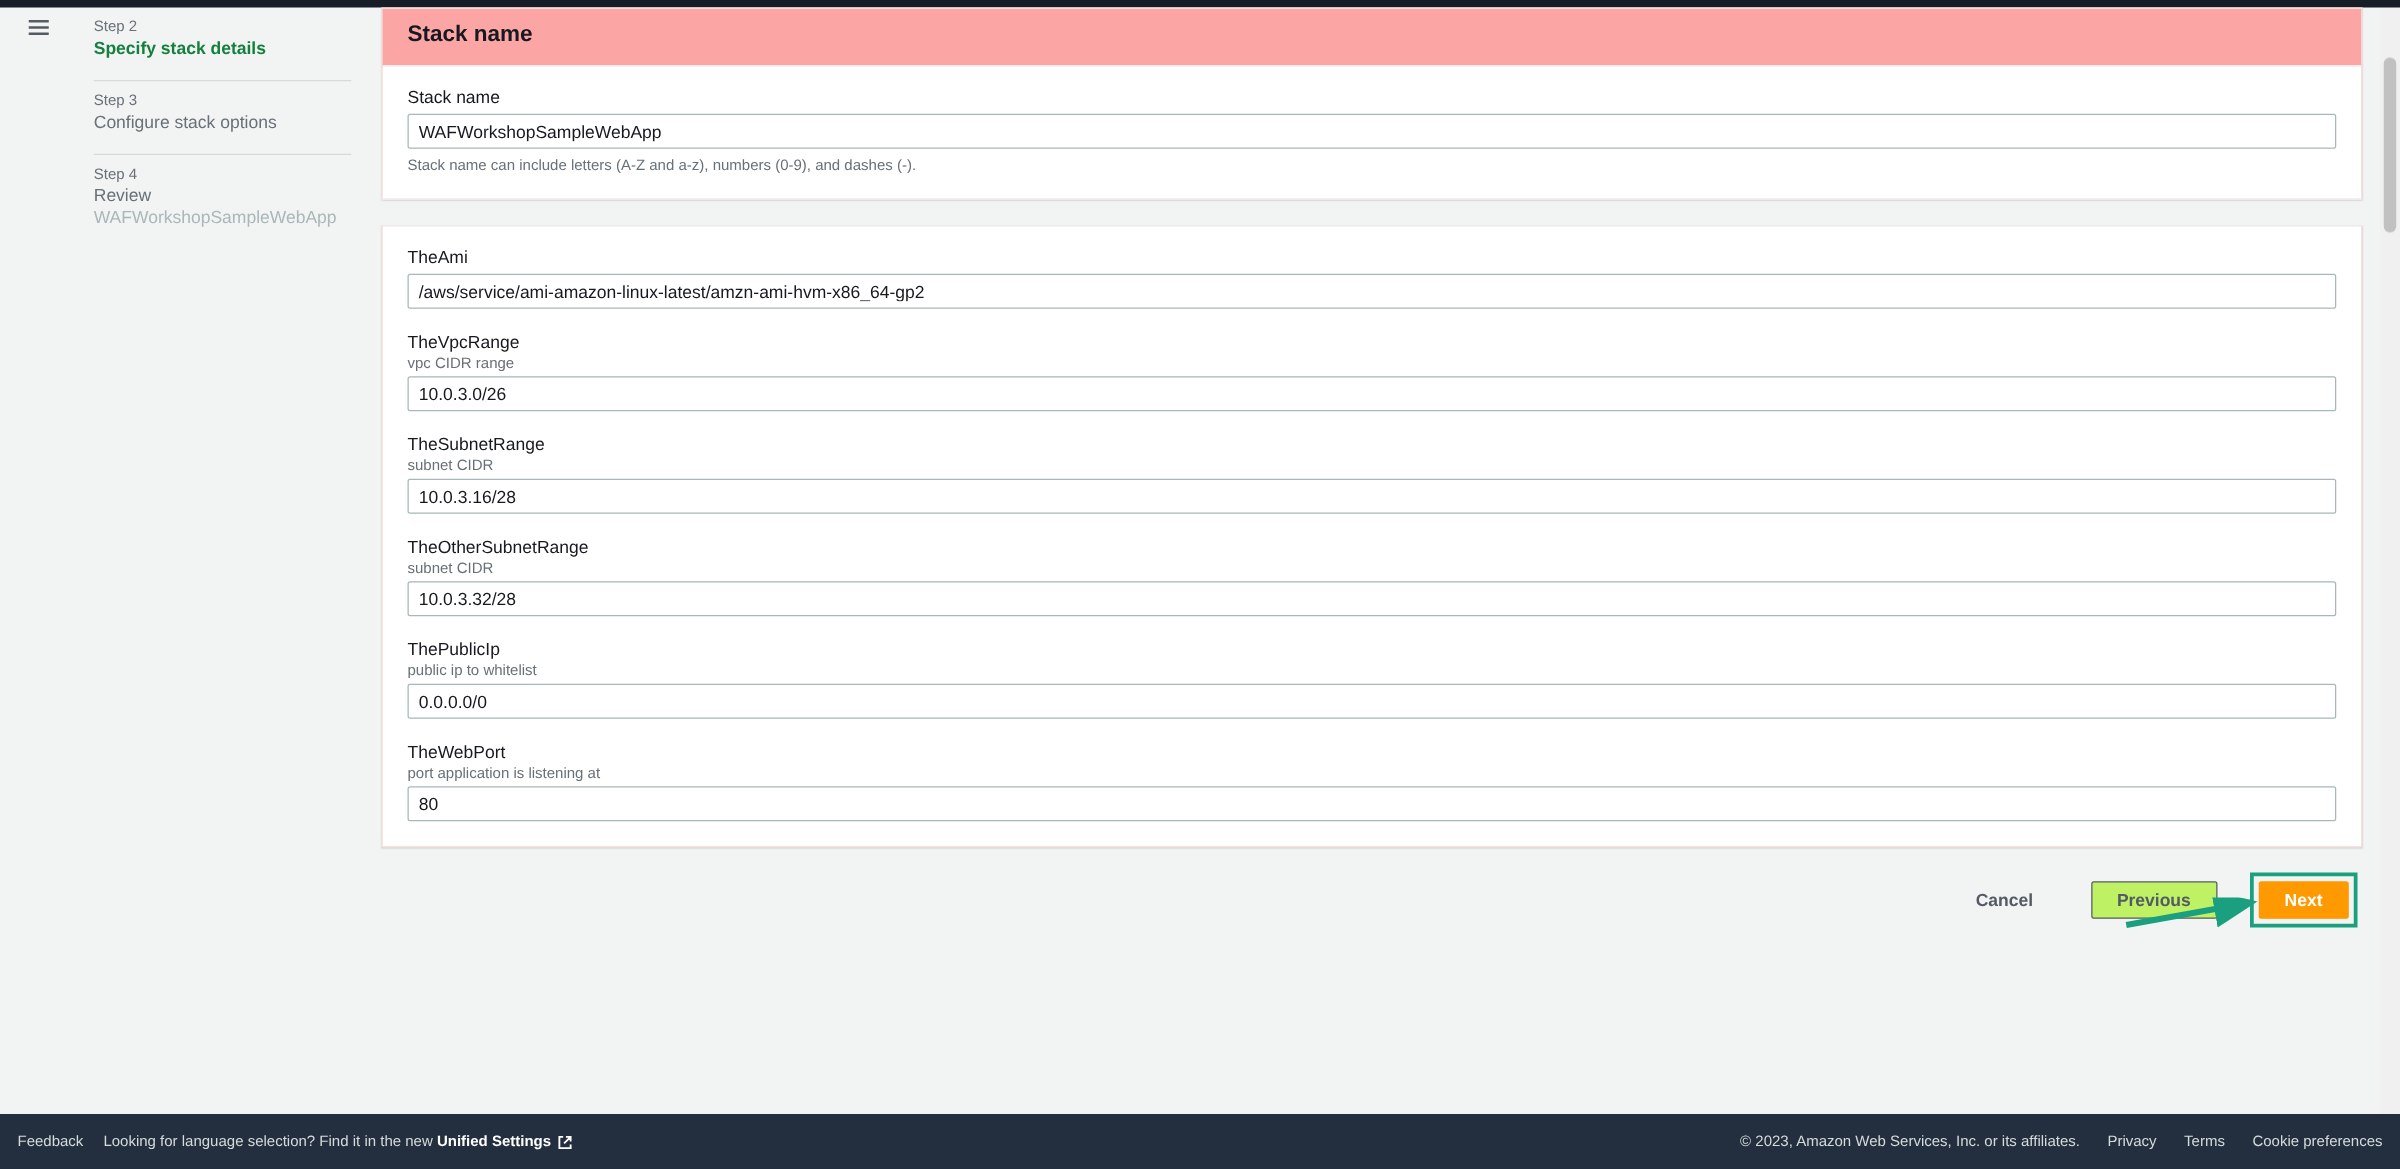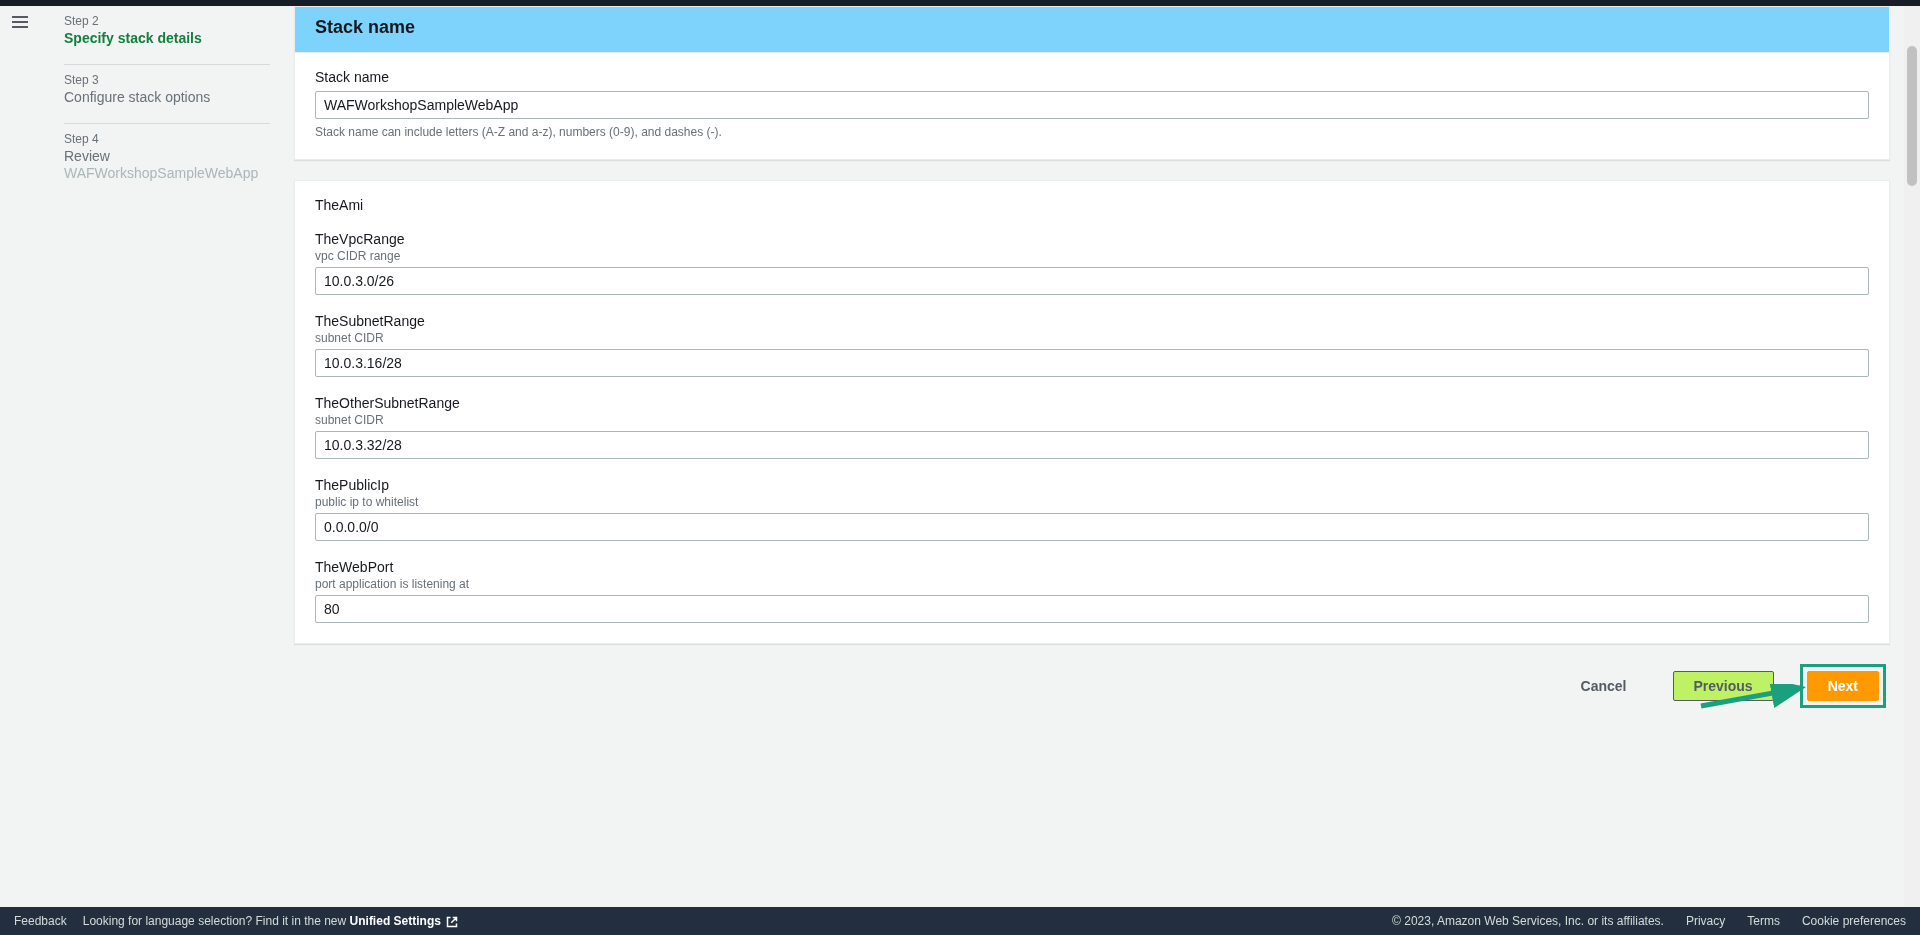--- a/index.html
+++ b/index.html
@@ -15,20 +15,21 @@
     }
     .top-bar {
       background: #161d26;
       height: 6px;
       width: 100%;
     }
     .main-container {
       display: flex;
       flex-direction: row;
       min-height: calc(100vh - 6px - 28px);
+      margin-left: 11px;
     }
     .hamburger-col {
       width: 40px;
       padding-top: 10px;
       display: flex;
       justify-content: center;
       align-items: flex-start;
     }
     .hamburger {
       width: 16px;
@@ -72,21 +73,21 @@
       font-size: 14px;
       color: #aab7b8;
       line-height: 1.4;
     }
     .content-area {
       flex: 1;
       padding-right: 30px;
       padding-bottom: 20px;
     }
     .panel {
-      background: #7dd3fc;
+      background: #fca5a5;
       border: 1px solid #eaeded;
       box-shadow: 0 1px 1px 0 rgba(0,28,36,0.1);
       margin-bottom: 20px;
     }
     .panel-header {
       padding: 10px 20px 14px 20px;
       border-bottom: 1px solid #eaeded;
     }
     .panel-header h2 {
       font-size: 18px;
@@ -169,21 +170,21 @@
     }
     .arrow-annotation {
       position: absolute;
       right: 74px;
       top: 20px;
       pointer-events: none;
     }
     .footer {
       background: #232f3e;
       color: #d5dbdb;
-      height: 28px;
+      height: 44px;
       display: flex;
       align-items: center;
       justify-content: space-between;
       padding: 0 14px;
       font-size: 12px;
       position: fixed;
       bottom: 0;
       left: 0;
       right: 0;
     }
@@ -254,20 +255,21 @@
           <input type="text" value="WAFWorkshopSampleWebApp" style="">
           <div class="help-text">Stack name can include letters (A-Z and a-z), numbers (0-9), and dashes (-).</div>
         </div>
       </div>
     </section>
 
     <section class="panel">
       <div class="panel-body">
         <div class="field-group">
           <div class="field-label">TheAmi</div>
+          <input type="text" value="/aws/service/ami-amazon-linux-latest/amzn-ami-hvm-x86_64-gp2" style="">
         </div>
         <div class="field-group">
           <div class="field-label">TheVpcRange</div>
           <div class="field-sub">vpc CIDR range</div>
           <input type="text" value="10.0.3.0/26" style="">
         </div>
         <div class="field-group">
           <div class="field-label">TheSubnetRange</div>
           <div class="field-sub">subnet CIDR</div>
           <input type="text" value="10.0.3.16/28" style="">

